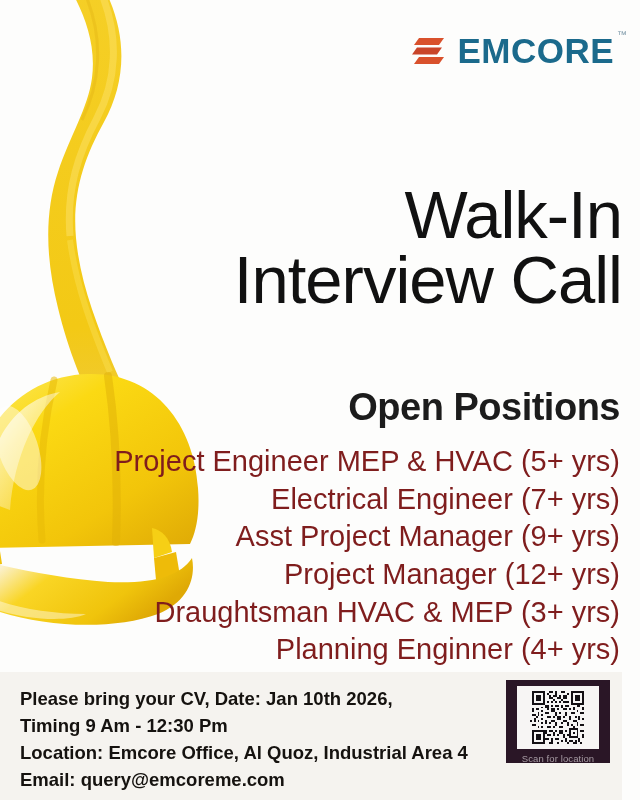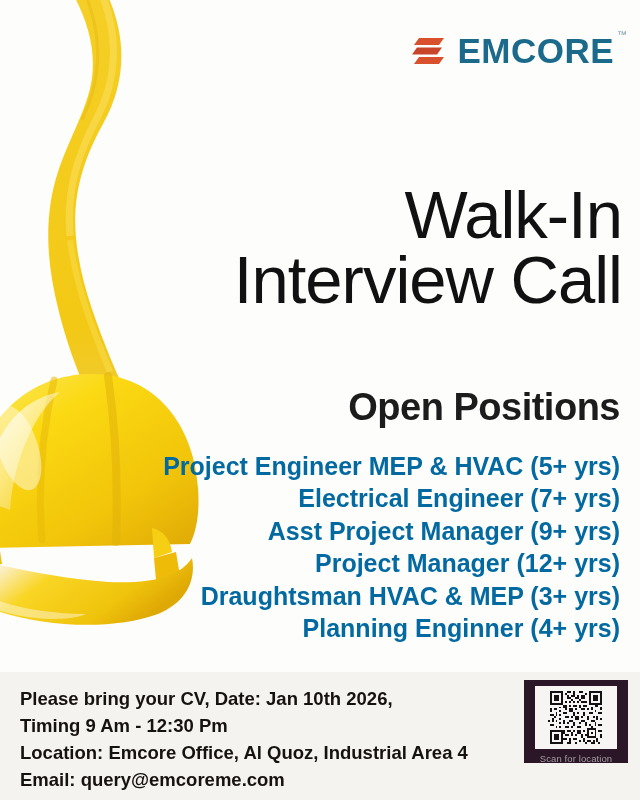--- a/index.html
+++ b/index.html
@@ -90,36 +90,36 @@
     right: 20px;
     top: 388px;
     width: 600px;
     text-align: right;
     color: #1c1c1c;
   }
   .positions-title {
     font-size: 38px;
     font-weight: bold;
     letter-spacing: -0.5px;
-    margin-bottom: 22px;
+    margin-bottom: 15px;
     line-height: 1.05;
   }
   .position-item {
-    font-size: 25px;
-    font-weight: bold;
+    font-size: 29px;
+    font-weight: normal;
     line-height: 1.30;
     white-space: nowrap;
-    color: #0369a1;
+    color: #7f1d1d;
   }
 
   
   .footer {
     position: absolute;
     left: 0;
-    right: 0;
+    right: 18px;
     bottom: 0;
     height: 128px;
     background: #f5f3ef;
   }
   .footer-text {
     position: absolute;
     left: 20px;
     top: 13px;
     width: 480px;
     color: #15120f;

